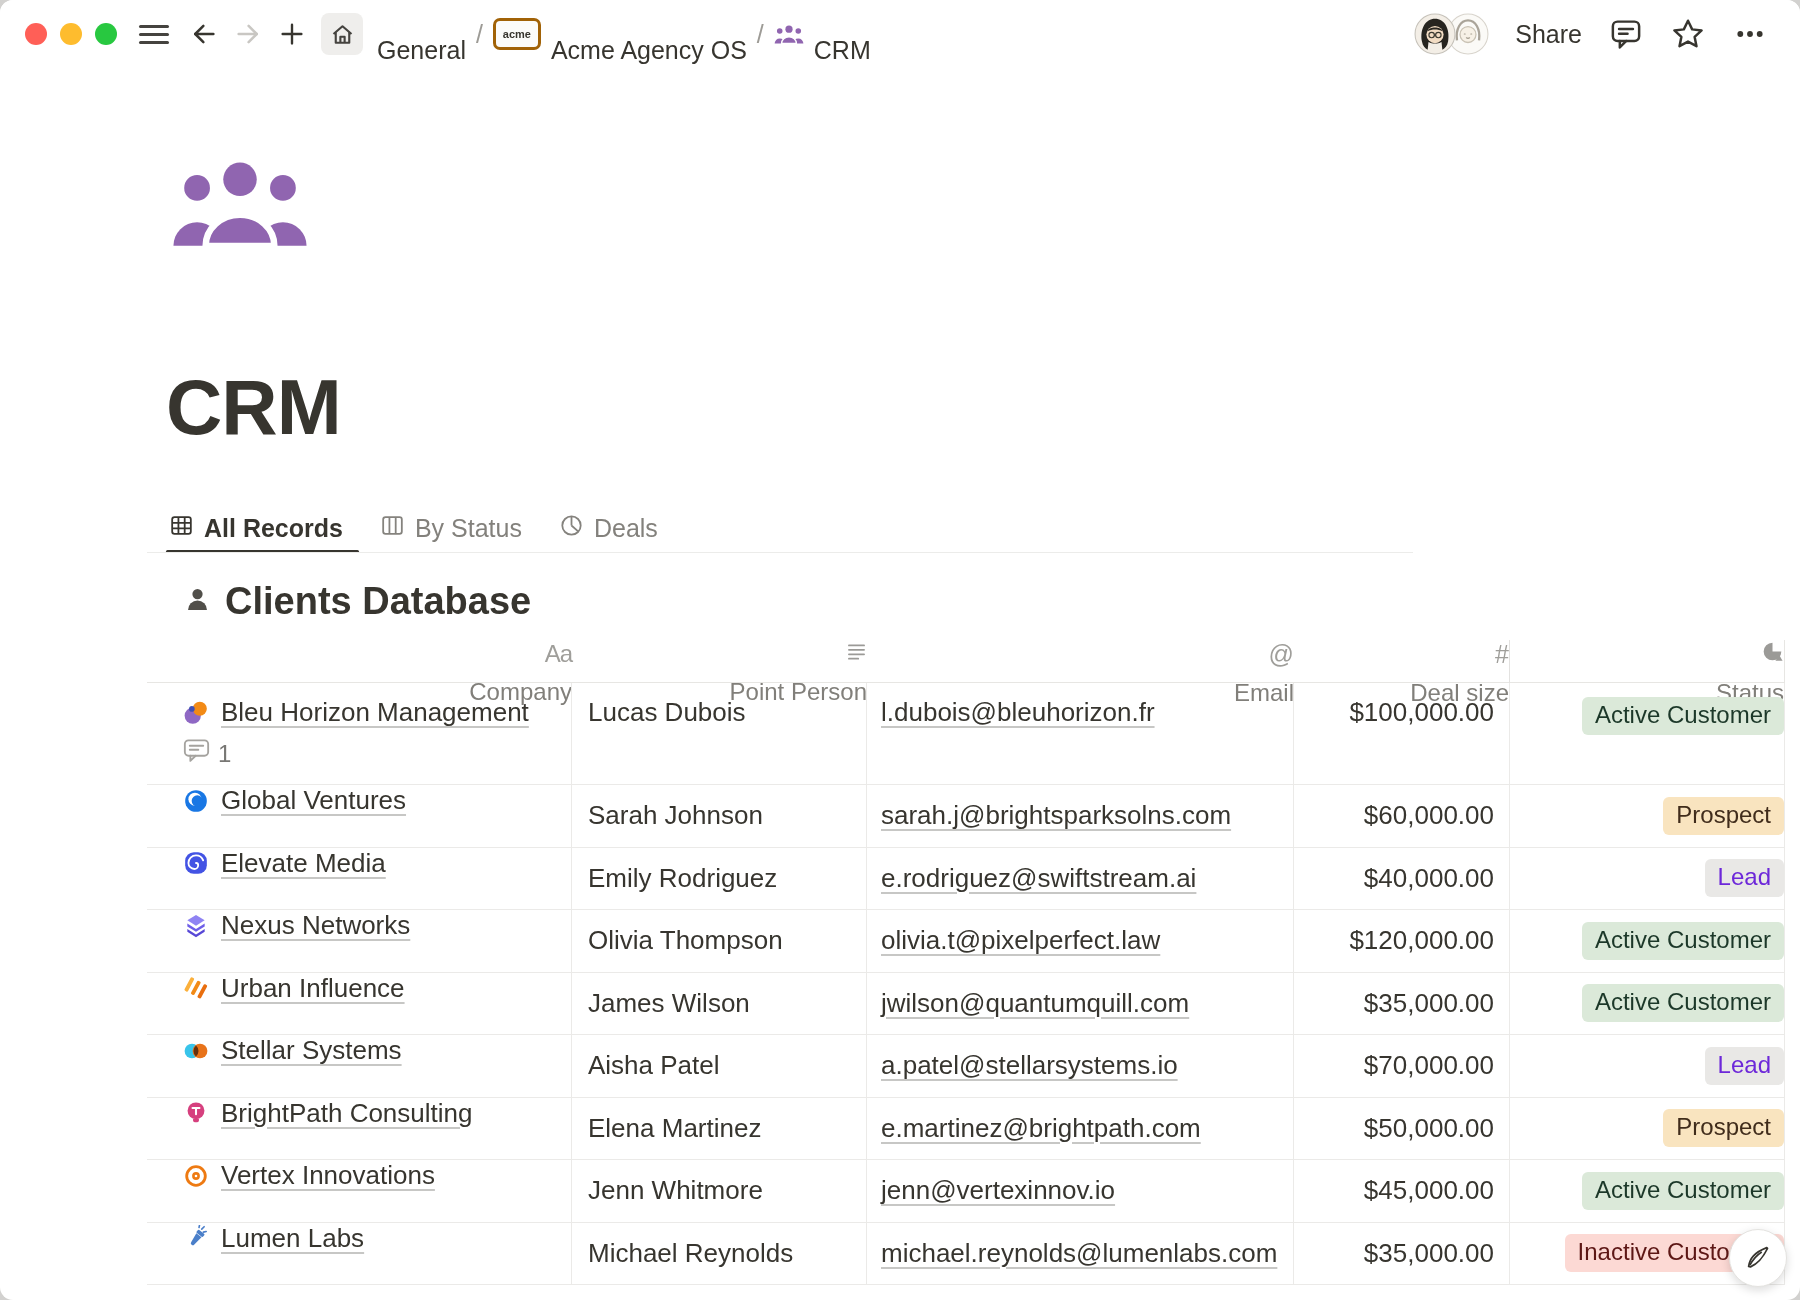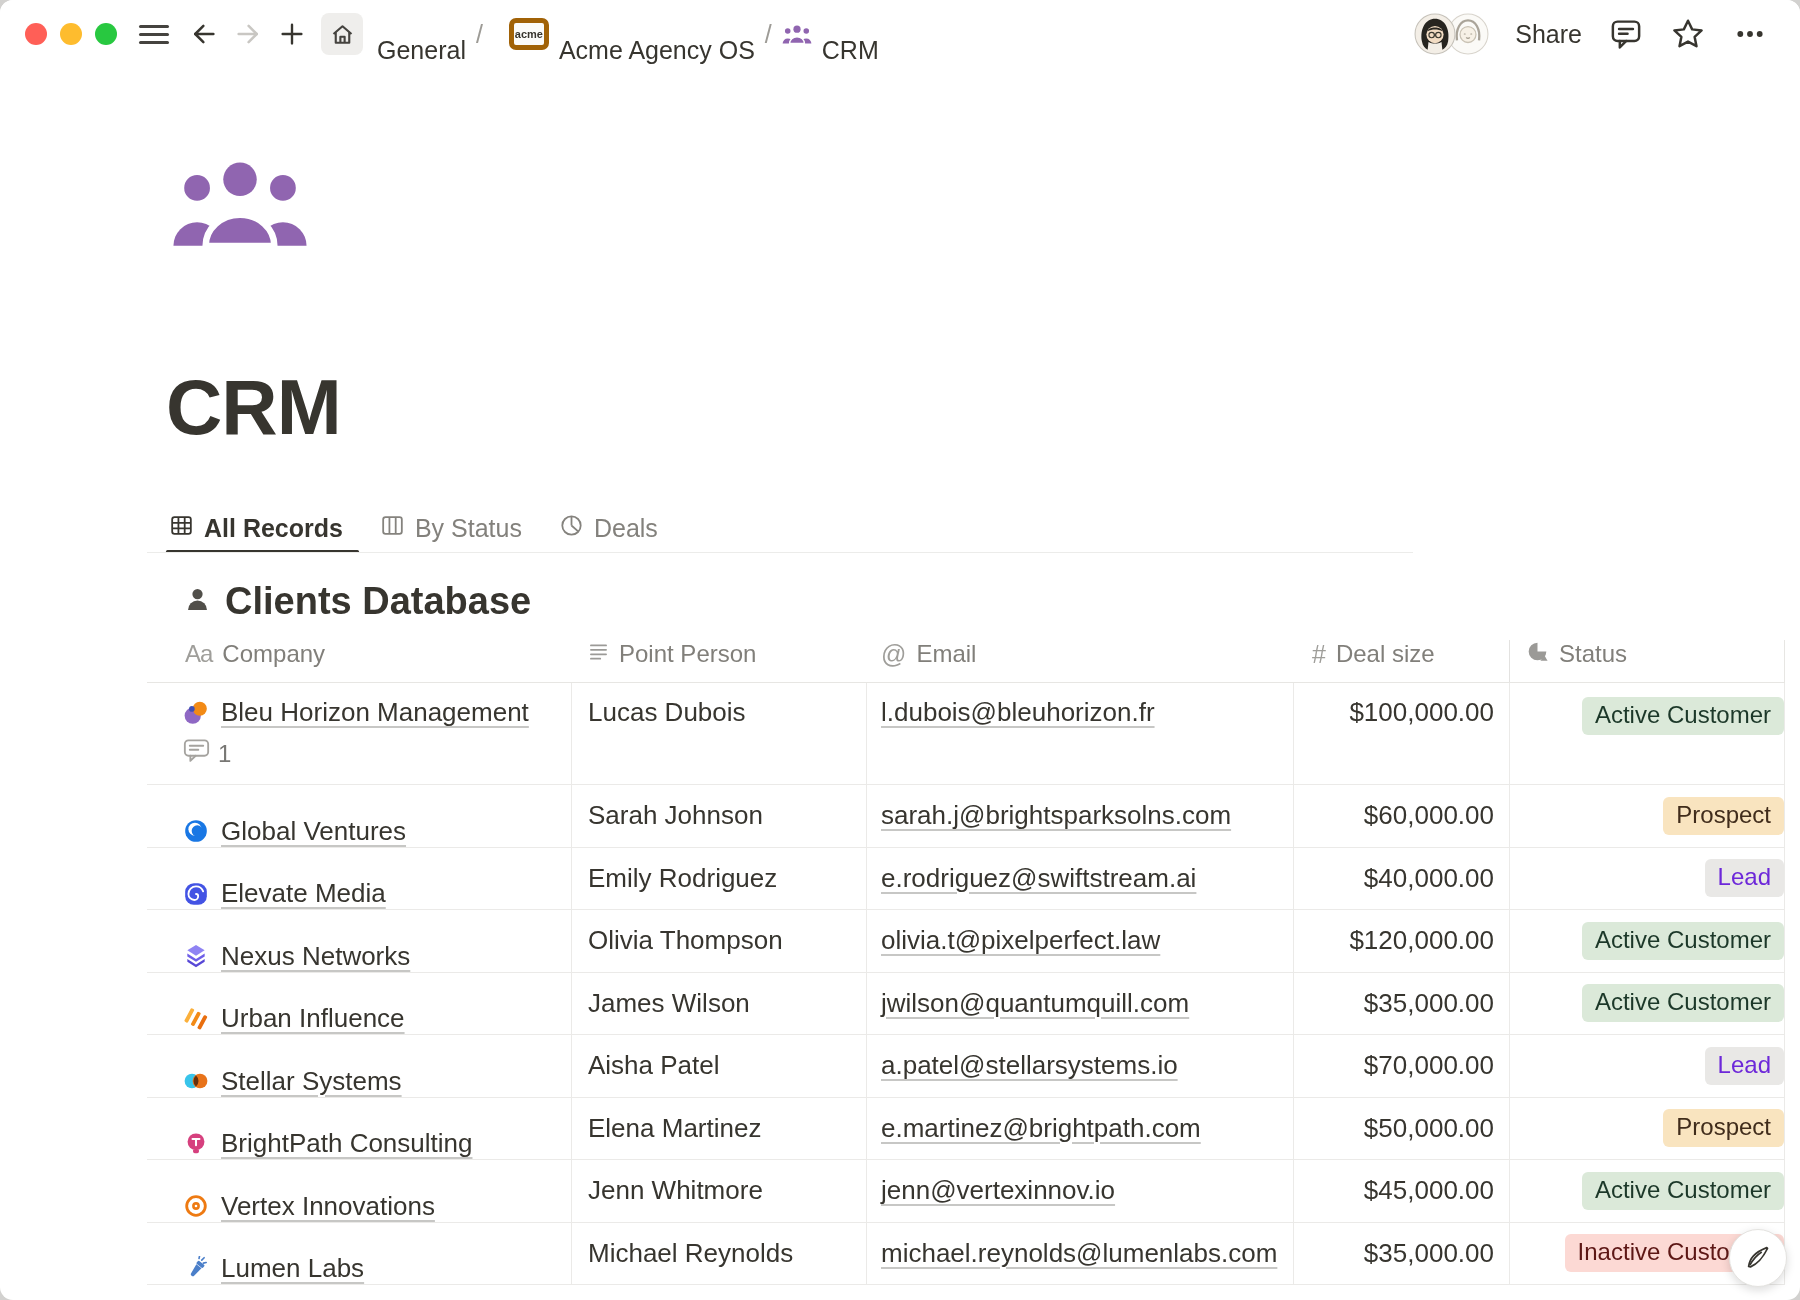--- a/index.html
+++ b/index.html
@@ -16,22 +16,22 @@
   .light.red { background:#ff5f57; }
   .light.yellow { background:#febc2e; }
   .light.green { background:#28c840; }
   .hamburger { width:30px; display:flex; flex-direction:column; gap:5px; margin-right:20px; cursor:pointer; }
   .hamburger i { display:block; height:3px; background:#45433f; border-radius:2px; }
   .navbtn { display:flex; align-items:center; justify-content:center; margin-right:14px; cursor:pointer; }
   .homebtn { width:42px; height:42px; background:#efeeec; border-radius:8px; display:flex; align-items:center; justify-content:center; margin-right:14px; cursor:pointer; }
   .crumbs { display:flex; align-items:center; gap:10px; font-size:25px; }
   .crumb { cursor:pointer; white-space:nowrap;margin-top:32px; }
   .crumb-sep { color:#9d9b96; }
-  .acme-badge { width:40px; height:32px; border:5px solid #a16207; border-radius:7px; background:#fbfbfa;
-    display:flex; align-items:center; justify-content:center; font-size:11px; font-weight:bold; color:#37352f;margin-left:16px; }
+  .acme-badge { width:48px; height:32px; border:3px solid #a16207; border-radius:7px; background:#fbfbfa;
+    display:flex; align-items:center; justify-content:center; font-size:11px; font-weight:bold; color:#37352f; }
   .crumb-ic { display:flex; align-items:center; }
   .topbar-right { margin-left:auto; display:flex; align-items:center; gap:26px; }
   .avatars { display:flex; align-items:center; }
   .avatar { width:42px; height:42px; border-radius:50%; cursor:pointer; }
   .avatar + .avatar { margin-left:-9px; position:relative; z-index:0; }
   .avatars .avatar:first-child { position:relative; z-index:1; }
   .share { font-size:25px; color:#37352f; cursor:pointer; }
   .tb-ic { display:flex; align-items:center; cursor:pointer; }
 
   
@@ -44,33 +44,33 @@
   .tab.active { color:#37352f; font-weight:bold; }
   .tab.active::after { content:''; position:absolute; left:-4px; right:-16px; bottom:0; height:3px; background:#37352f; border-radius:3px; }
   .tabs-line { position:absolute; left:147px; top:552px; width:1266px; height:1px; background:#ececea; }
 
   .db-title { position:absolute; left:184px; top:580px; display:flex; align-items:center; gap:14px; }
   .db-title .label { font-size:38px; font-weight:bold; color:#37352f; }
 
   
   .table { position:absolute; left:147px; top:640px; width:1638px; }
   .thead { display:grid; grid-template-columns:425px 295px 427px 216px 275px; height:43px; border-bottom:1px solid #e7e6e3; }
-  .th { display:flex; align-items:flex-start; gap:10px; font-size:24px; color:#817f7a; cursor:pointer; }
+  .th { display:flex; align-items:flex-end; gap:10px; font-size:24px; color:#817f7a; cursor:pointer;flex-direction:column; }
   .th .glyph { color:#9f9e9a; font-size:23px; }
   .th-company { padding-left:38px; }
   .th-person { padding-left:16px;gap:10px; }
   .th-email { padding-left:14px; }
   .th-deal { padding-left:18px; border-right:1px solid #e3e2e0; }
   .th-status { padding-left:16px; border-right:1px solid #e7e6e3; }
 
   .trow { display:grid; grid-template-columns:425px 295px 427px 216px 275px; height:62.5px; border-bottom:1px solid #ebeae8; }
   .trow.tall { height:102px; }
   .td { display:flex; align-items:center; border-right:1px solid #ebeae8; font-size:26px; color:#37352f; overflow:hidden; }
   .trow.tall .td { align-items:flex-start; padding-top:14px; }
-  .td-company { padding-left:36px; flex-direction:column; align-items:flex-start !important; justify-content:flex-end; gap:10px; }
+  .td-company { padding-left:36px; flex-direction:column; align-items:flex-start !important; justify-content:flex-start; gap:10px; }
   .trow.tall .td-company { justify-content:flex-start; }
   .company-main { display:flex; align-items:center; gap:12px; }
   .logo { width:26px; height:26px; display:flex; align-items:center; }
   .company-name { font-weight:500; white-space:nowrap; cursor:pointer;
     text-decoration:underline; text-decoration-color:rgba(55,53,47,0.28); text-underline-offset:5px; text-decoration-thickness:1.5px; }
   .comment-line { display:flex; align-items:center; gap:8px; cursor:pointer; }
   .ccount { font-size:24px; color:#787774; }
   .td-person { padding-left:16px; white-space:nowrap; }
   .td-email { padding-left:14px; }
   .email-link { white-space:nowrap; cursor:pointer;

